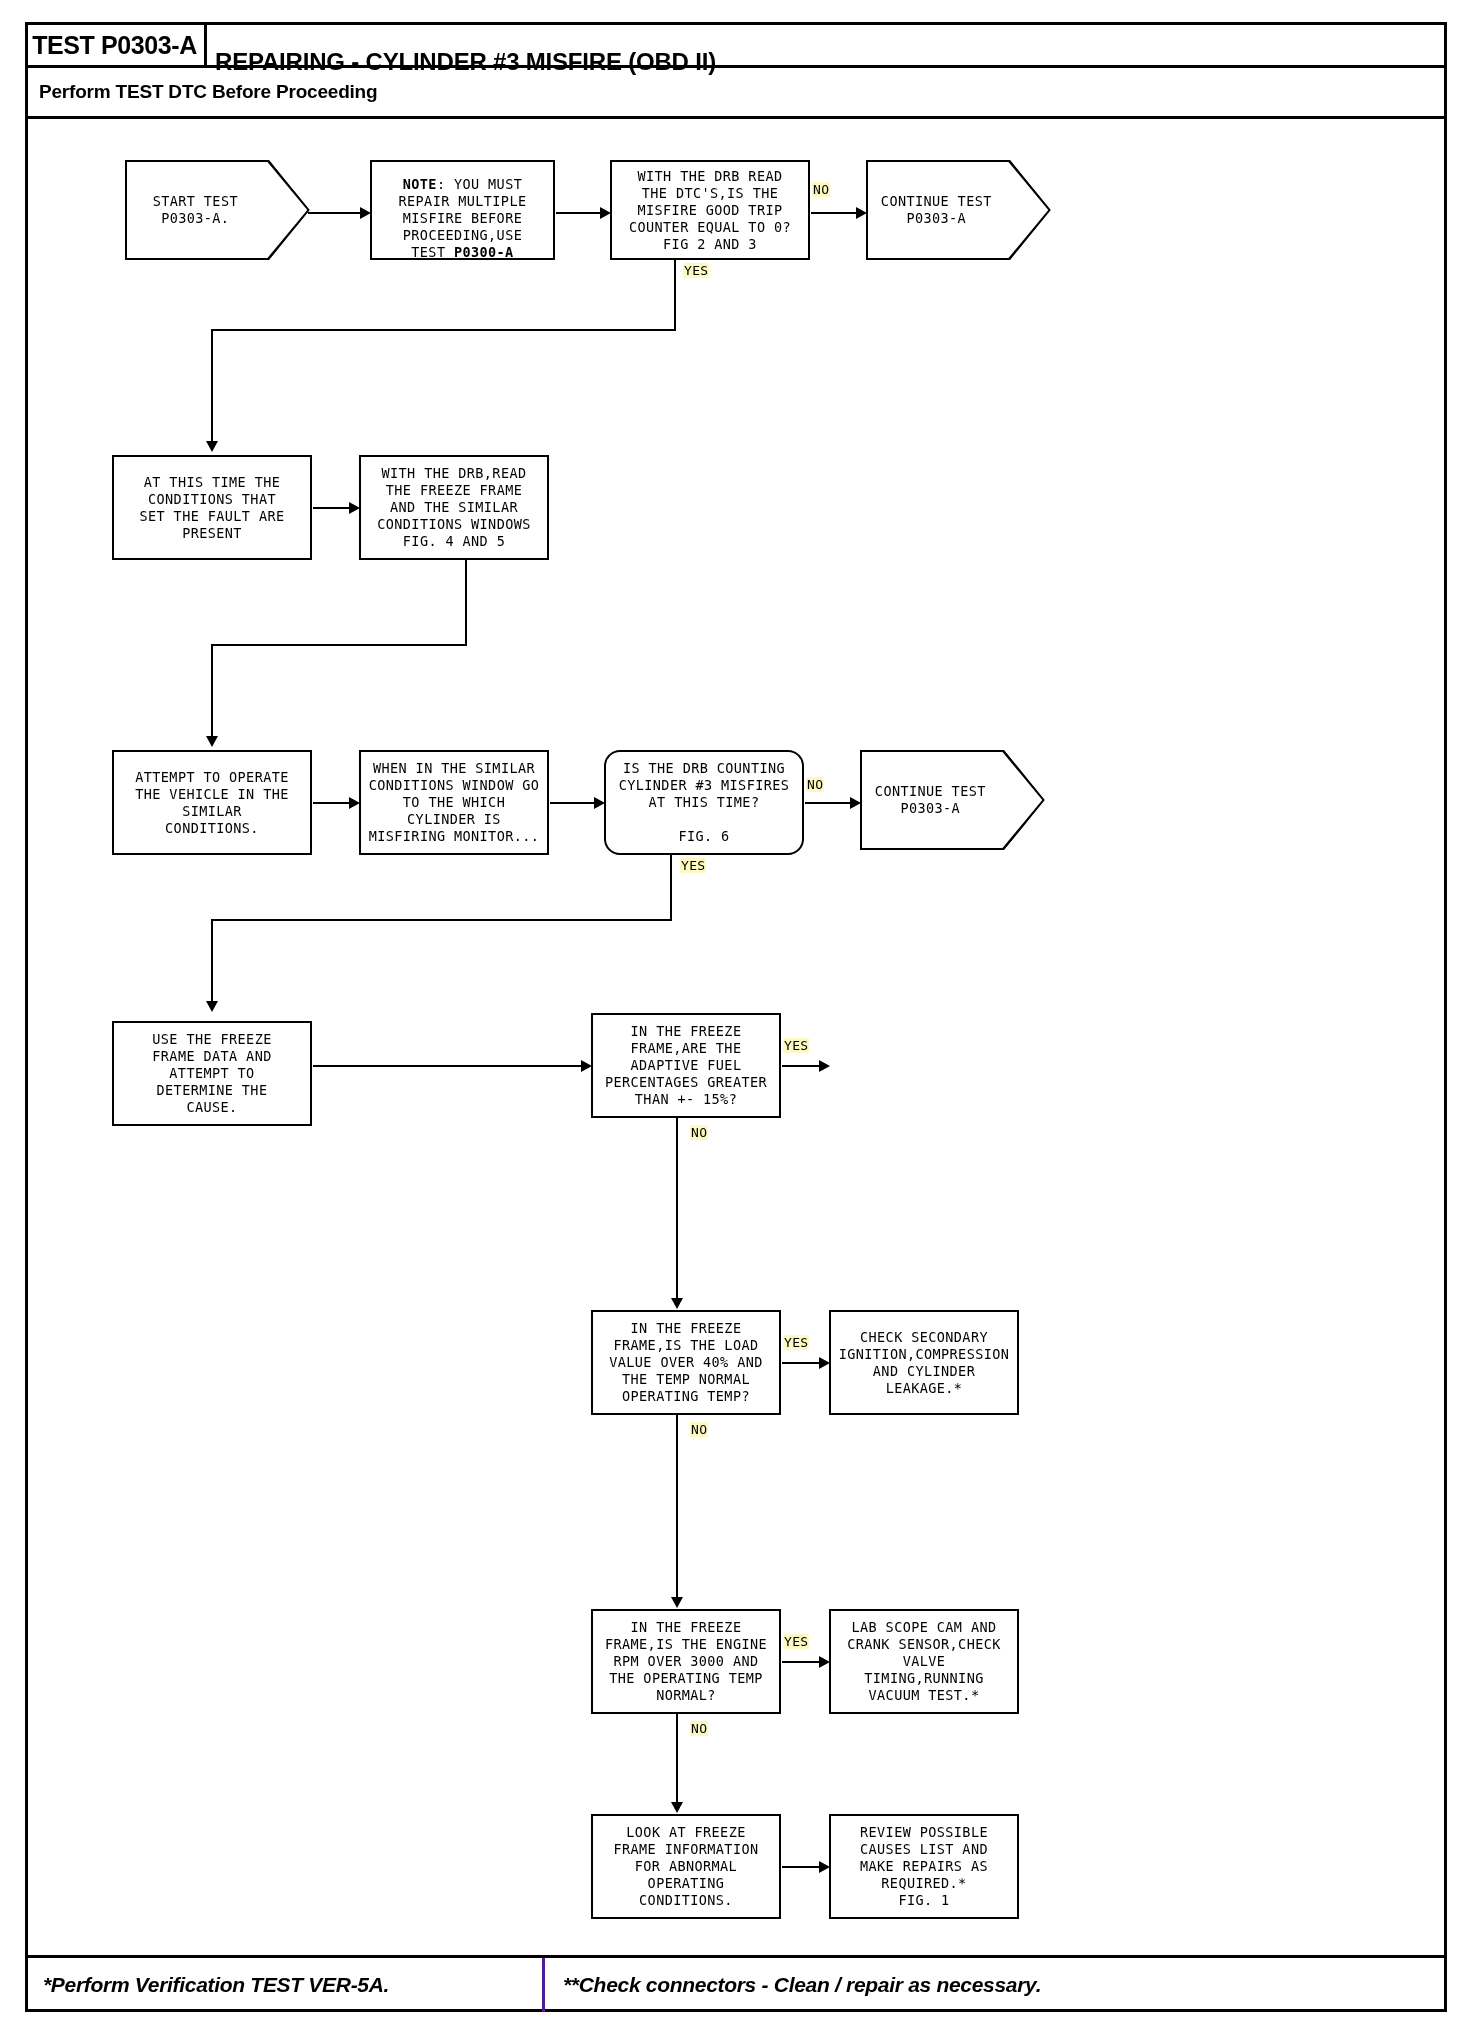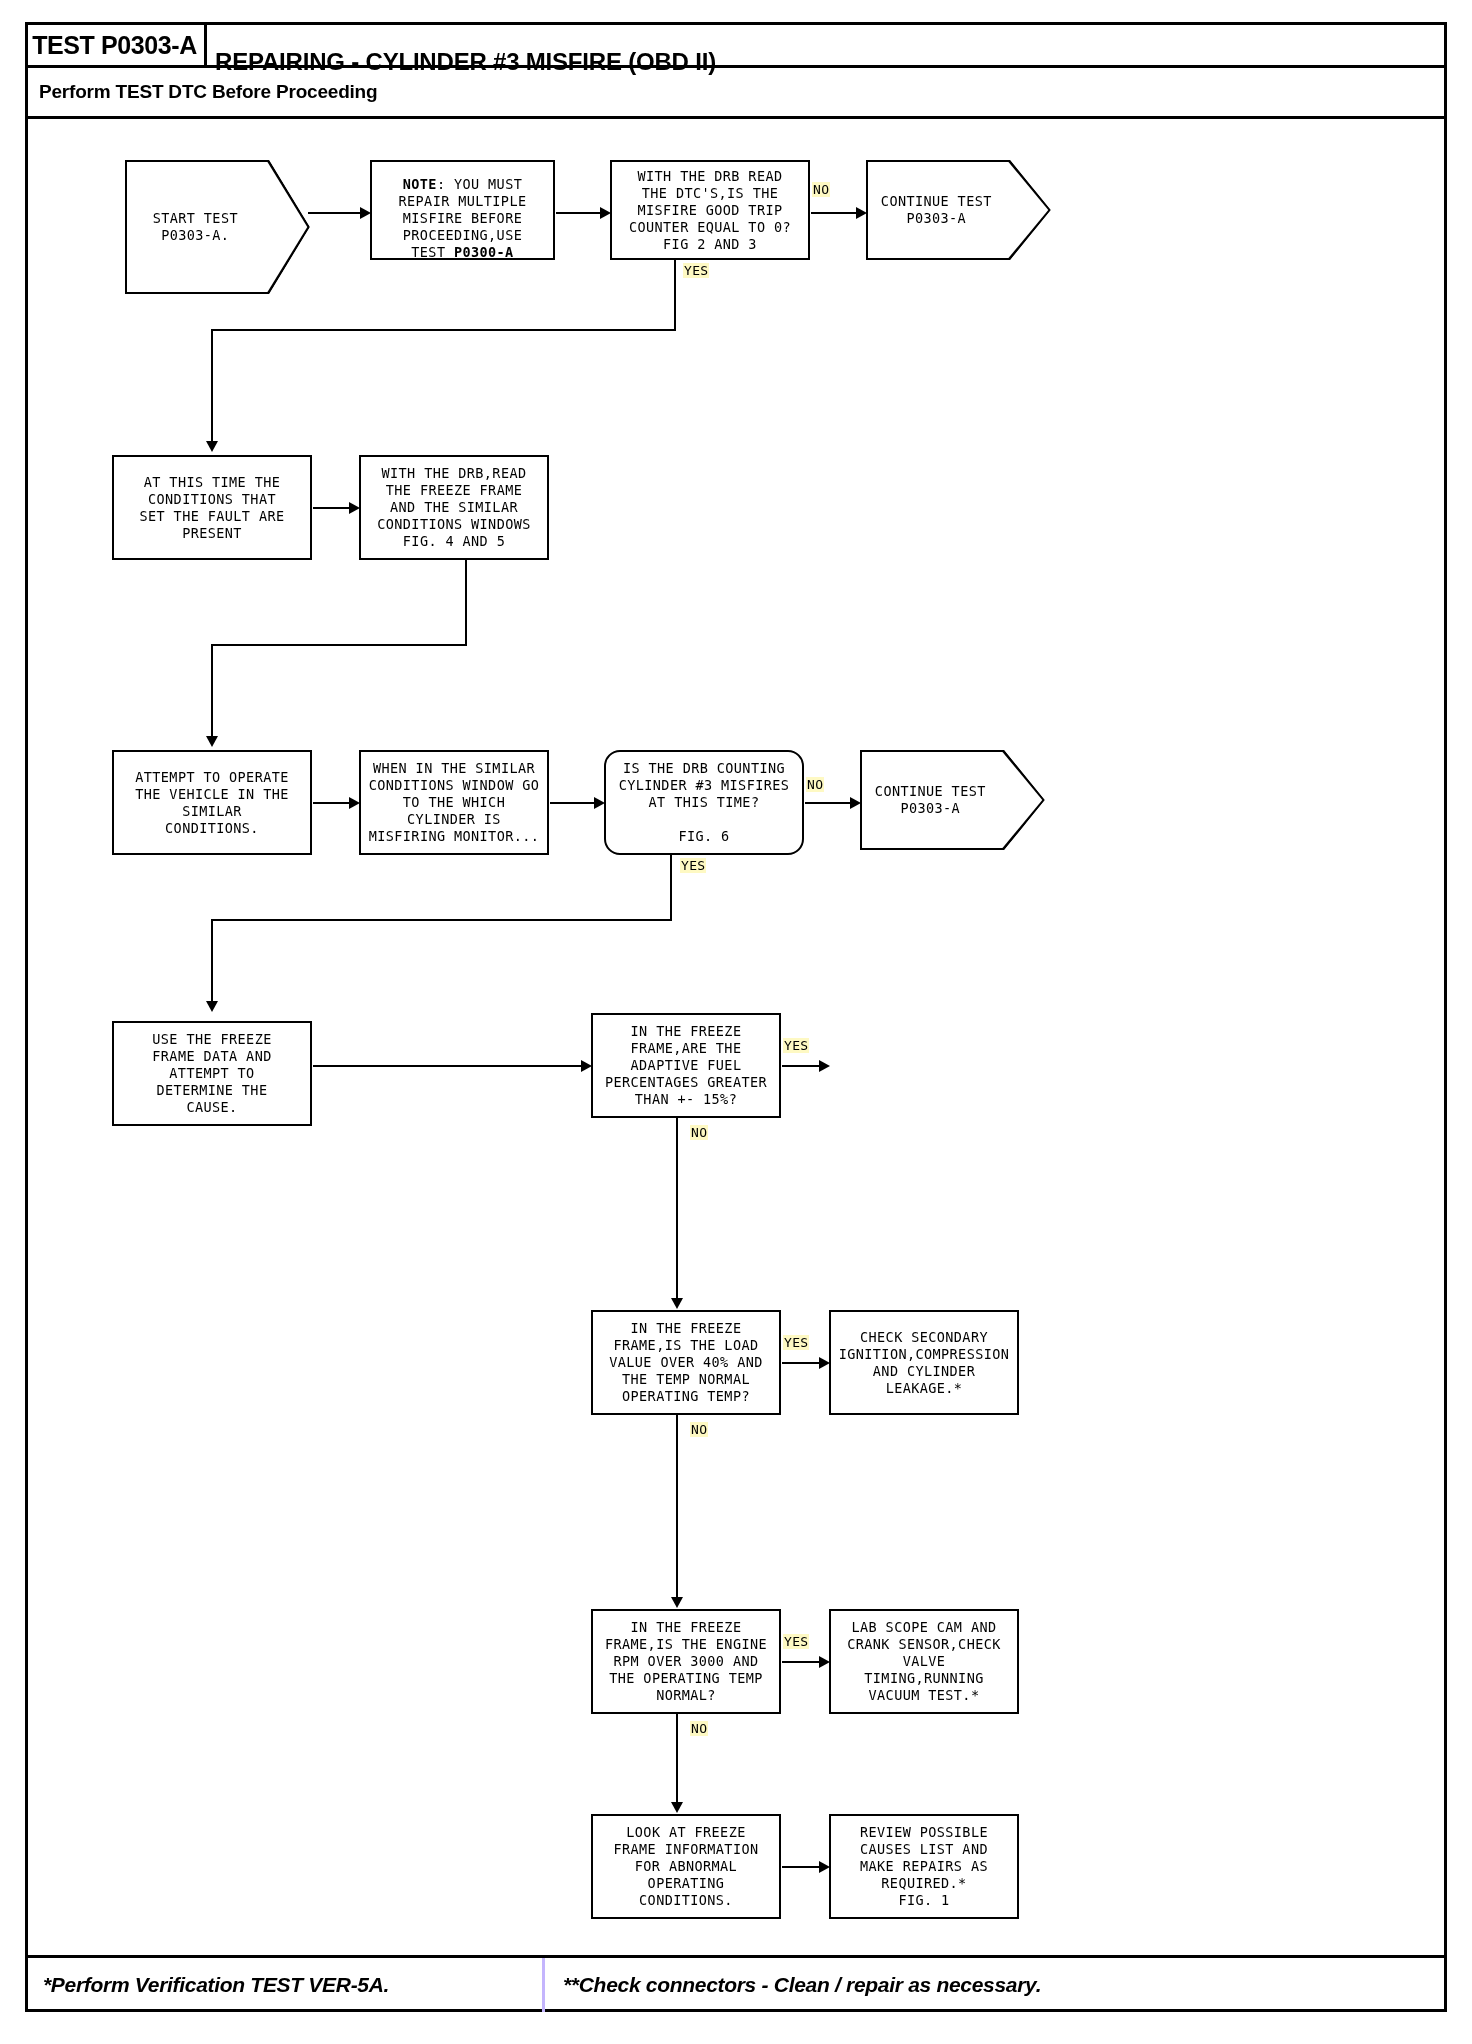--- a/index.html
+++ b/index.html
@@ -50,21 +50,21 @@
     box-sizing:border-box;border-top:3px solid #000;
     display:flex;
   }
   .ftr-cell{
     height:100%;display:flex;align-items:center;
     font-family:"Liberation Sans",sans-serif;
     font-weight:bold;font-style:italic;font-size:21px;
     letter-spacing:-0.3px;
   }
   .ftr-l{width:520px;padding-left:18px;box-sizing:border-box;
-         border-right:3px solid #c4b5fd;}
+         border-right:3px solid #4c1d95;}
   .ftr-r{flex:1;padding-left:18px;box-sizing:border-box;}
 
   
   .box{
     position:absolute;box-sizing:border-box;
     border:2px solid #000;background:#fff;
     display:flex;align-items:center;justify-content:center;
     text-align:center;
     font-family:"DejaVu Sans Mono","Liberation Mono",monospace;
     font-size:13.5px;line-height:17px;letter-spacing:0.4px;
@@ -129,21 +129,21 @@
 
 <div id="page">
 
   <div class="frame"></div>
 
   <div class="hdr-row"></div>
   <div class="hdr-code">TEST P0303-A</div>
   <div class="hdr-title">REPAIRING - CYLINDER #3 MISFIRE (OBD II)</div>
   <div class="hdr-sub">Perform TEST DTC Before Proceeding</div>
 
-  <div class="arrowshape" style="left:125px;top:160px;width:185px;height:134px;">
+  <div class="arrowshape" style="left:125px;top:160px;width:185px;height:100px;">
     <div class="inner"></div>
     <div class="face"></div>
     <div class="txt">START TEST
 P0303-A.</div>
   </div>
 
   <div class="ln hln" style="left:308px;top:212px;width:55px;"></div>
   <div class="ah-r" style="left:360px;top:207px;"></div>
 
   <div class="box" style="left:370px;top:160px;width:185px;height:100px;">

